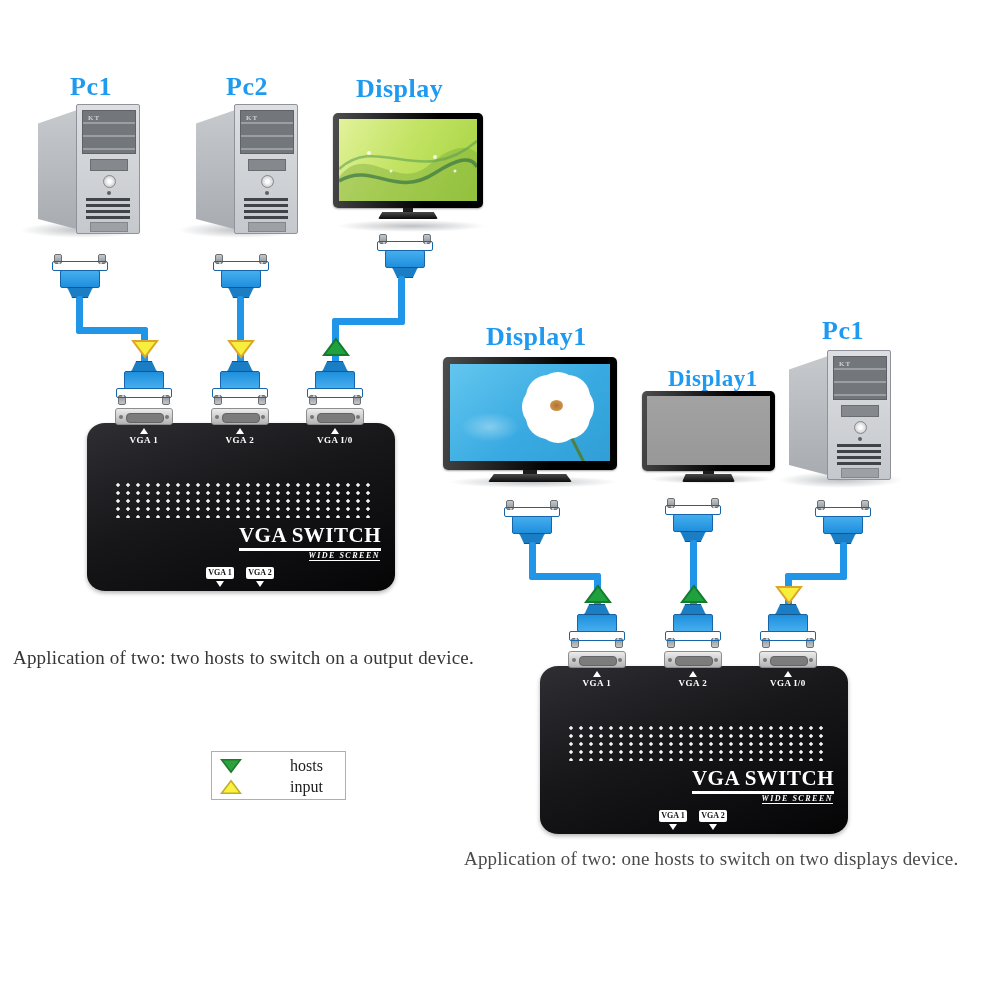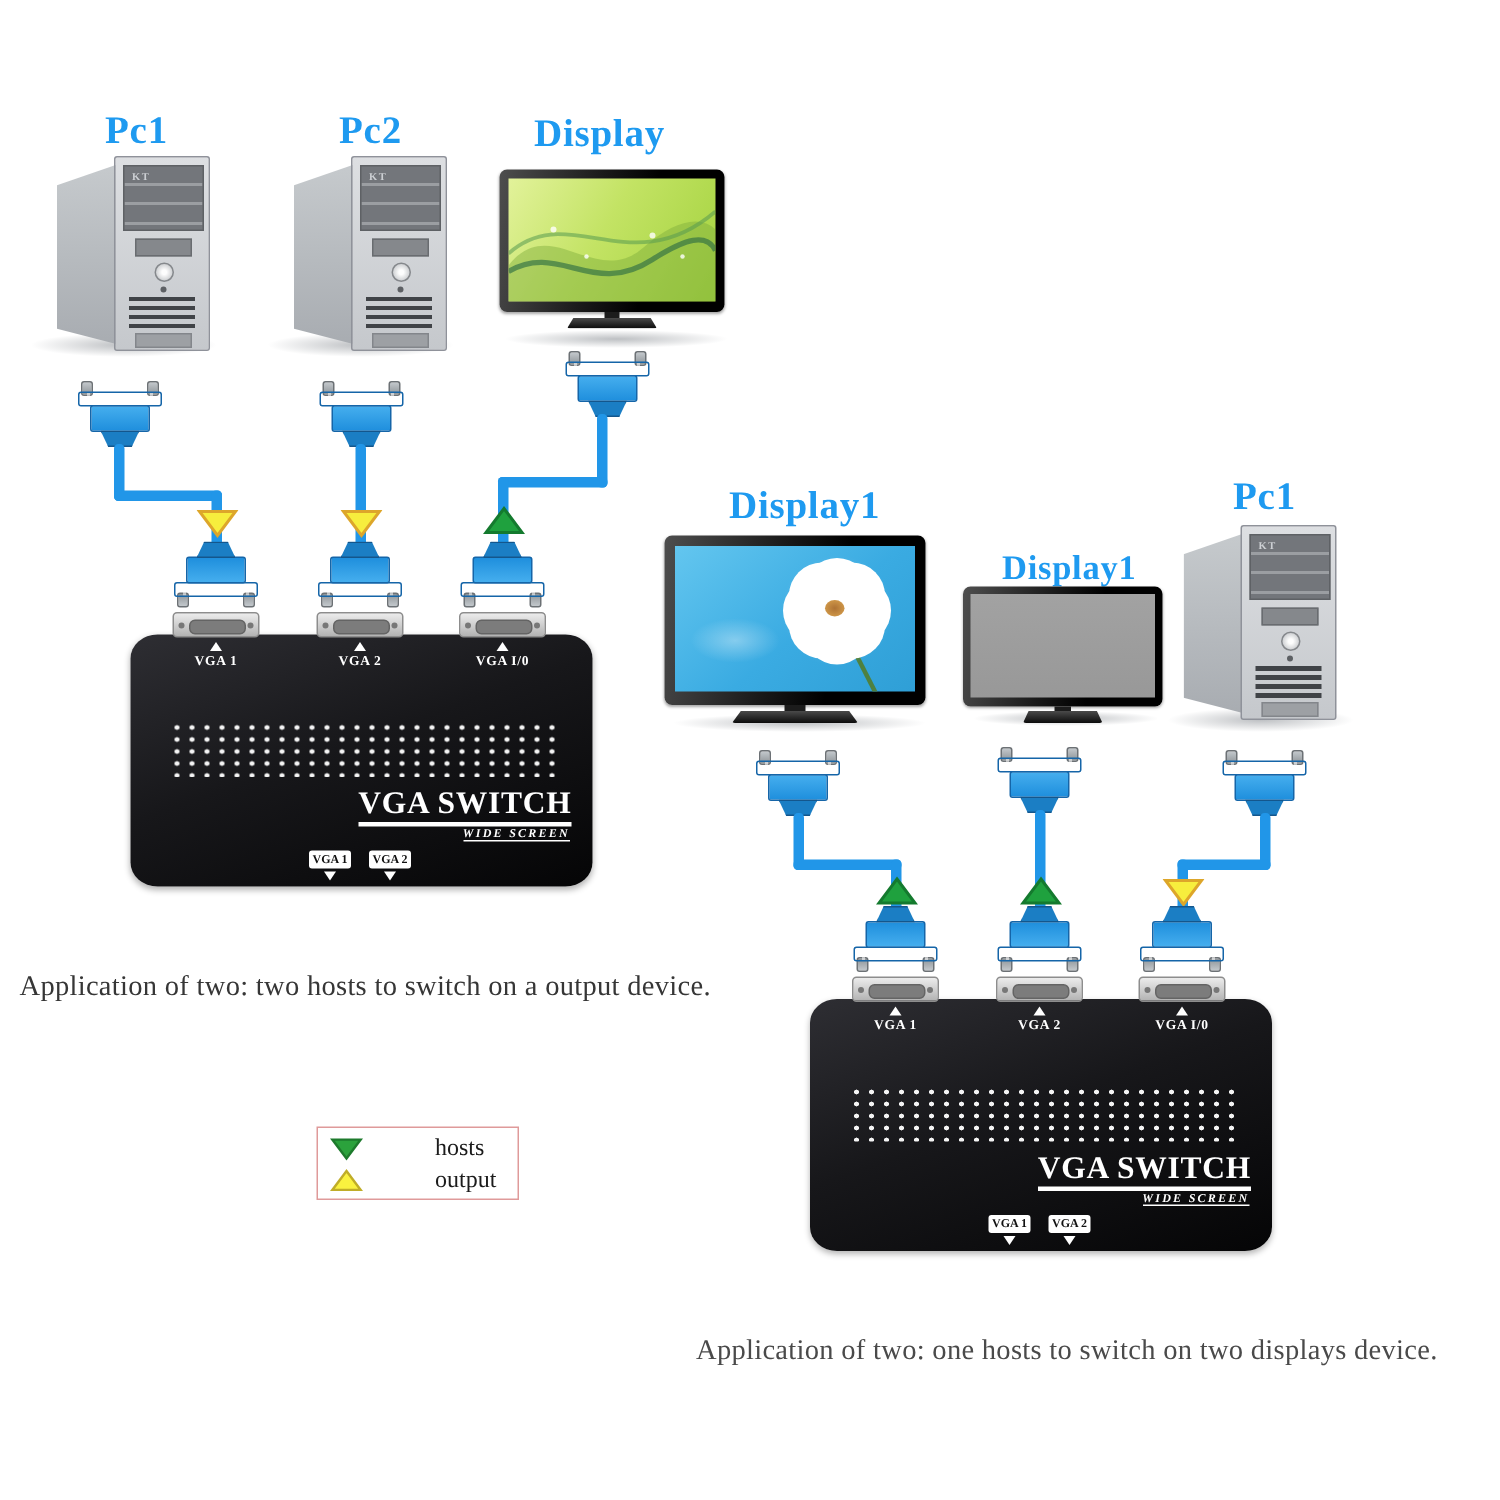--- a/index.html
+++ b/index.html
@@ -266,21 +266,21 @@
   <div class="caption" style="left:13px;top:647px;">Application of two: two hosts to switch on a output device.</div>
 
   <div class="legend">
     <svg class="tri" style="left:8px;top:6px;width:22px;height:16px;" viewBox="0 0 28 20">
       <polygon points="2,2 26,2 14,18" fill="#2BA23C" stroke="#1D7A2C" stroke-width="2"></polygon>
       </svg>
     <div class="legend-label" style="top:5px;">hosts</div>
     <svg class="tri" style="left:8px;top:27px;width:22px;height:16px;" viewBox="0 0 28 20">
       <polygon points="14,2 26,18 2,18" fill="#FAF23F" stroke="#C0AD28" stroke-width="2"></polygon>
       </svg>
-    <div class="legend-label" style="top:26px;">output</div>
+    <div class="legend-label" style="top:26px;">input</div>
   </div>
 
   <div class="dev-label" style="left:486px;top:322px;">Display1</div>
   <div class="dev-label small" style="left:668px;top:366px;">Display1</div>
   <div class="dev-label" style="left:822px;top:316px;">Pc1</div>
 
   <div class="shadow" style="left:448px;top:476px;width:170px;height:12px;"></div>
   <div class="shadow" style="left:648px;top:474px;width:125px;height:10px;"></div>
   <div class="shadow" style="left:778px;top:472px;width:125px;height:16px;"></div>
 
@@ -404,15 +404,15 @@
     <div class="switch-title">VGA SWITCH</div>
     <div class="switch-sub">WIDE SCREEN</div>
     <div class="tab" style="left:119px;">VGA 1</div>
     <div class="tab" style="left:159px;">VGA 2</div>
     <div class="tab-arrow" style="left:129px;"></div>
     <div class="tab-arrow" style="left:169px;"></div>
     <div class="push-btn" style="left:124px;"></div>
     <div class="push-btn" style="left:162px;"></div>
   </div>
 
-  <div class="caption" style="left:464px;top:890px;color:#4a4a4a;">Application of two: one hosts to switch on two displays device.</div>
+  <div class="caption" style="left:464px;top:848px;color:#4a4a4a;">Application of two: one hosts to switch on two displays device.</div>
 
 </div>
 
 </body></html>

